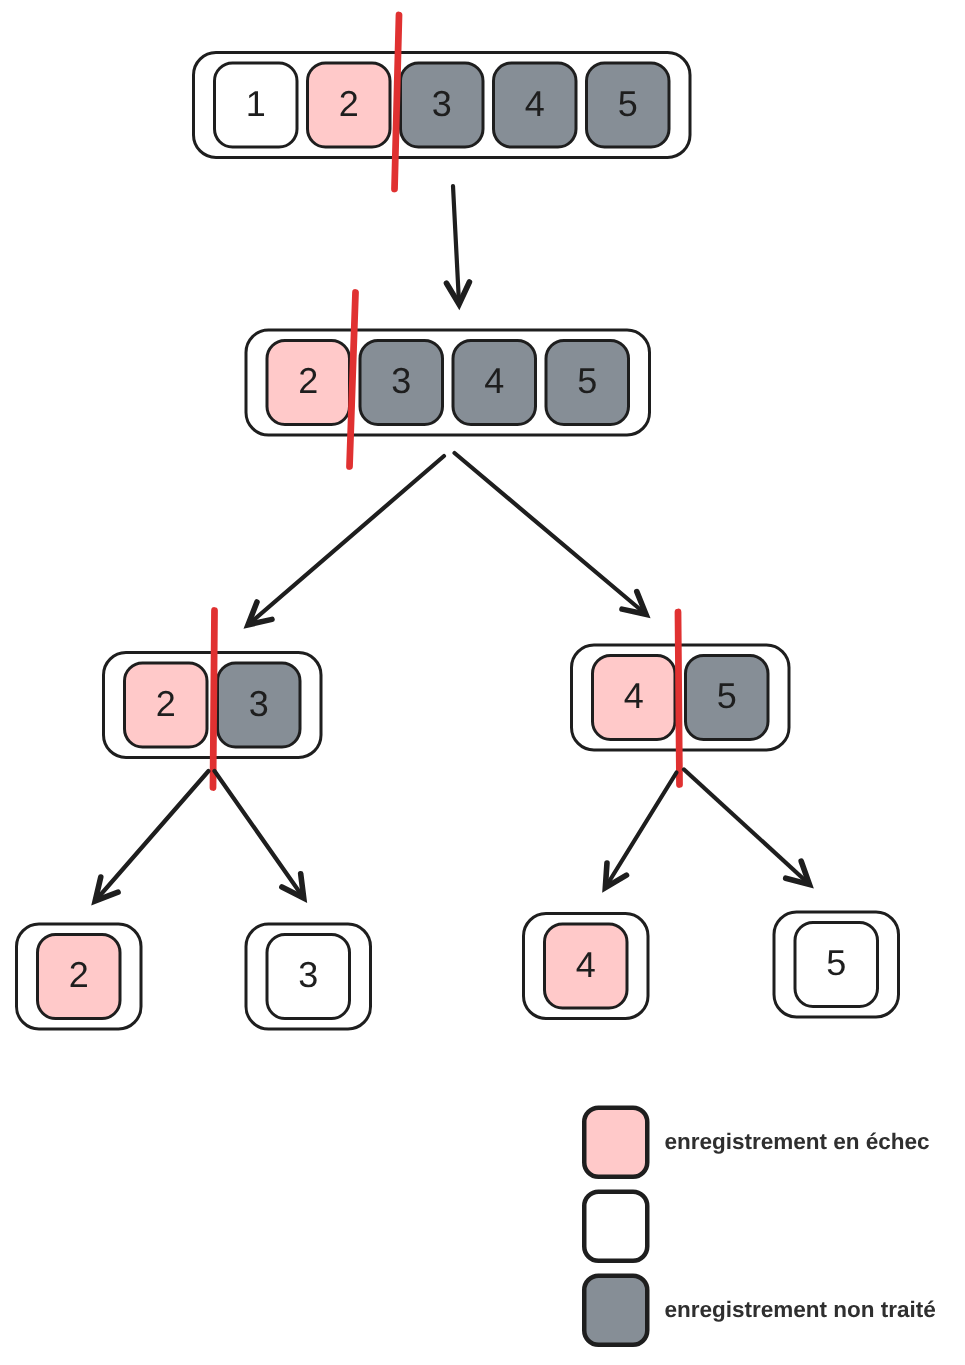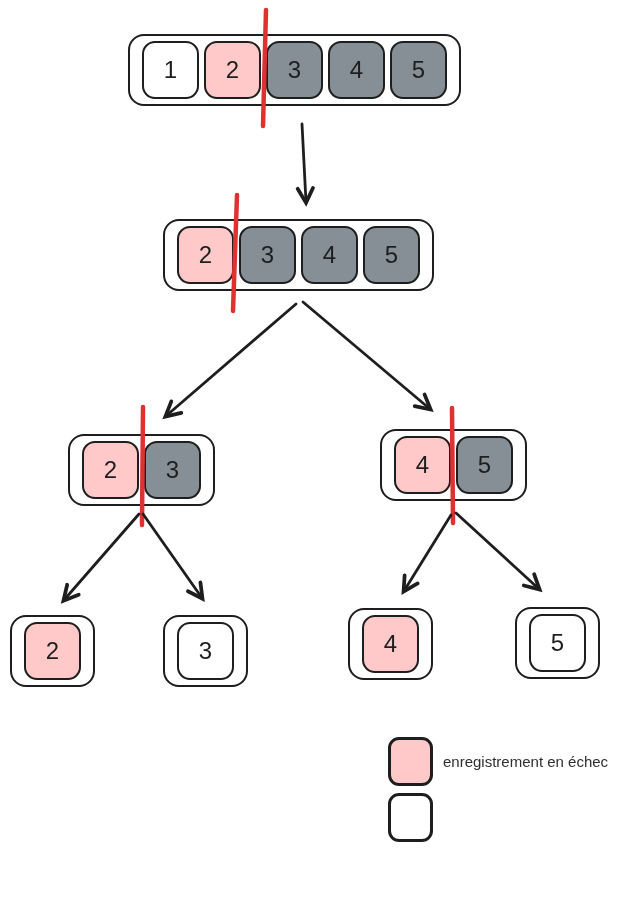--- a/index.html
+++ b/index.html
@@ -48,21 +48,21 @@
     display:flex; flex-direction:column; gap:6px;
   }
   .legend-row { display:flex; align-items:center; gap:10px; height:50px; }
   .legend-swatch {
     width:45px; height:49px; border:3px solid #1e1e1e; border-radius:11px;
     box-sizing:border-box; background:#ffffff;
   }
   .legend-swatch[data-status="failure"]   { background:#ffc9c9; }
   .legend-swatch[data-status="success"]   { background:#ffffff; }
   .legend-swatch[data-status="untreated"] { background:#868e96; }
-  .legend-label { font-size:15px; color:#2f2f2f; white-space:nowrap; }
+  .legend-label { font-size:15px; color:#2f2f2f; white-space:nowrap;font-weight:bold; }
 </style>
 </head>
 <body>
 
 <div class="canvas">
 
   <div class="batch" id="batch-l1">
     <div class="cell" data-status="success">1</div>
     <div class="cell" data-status="failure">2</div>
     <div class="cell" data-status="untreated">3</div>
@@ -101,20 +101,24 @@
   </div>
 
   <div class="legend">
     <div class="legend-row">
       <div class="legend-swatch" data-status="failure"></div>
       <span class="legend-label">enregistrement en échec</span>
     </div>
     <div class="legend-row">
       <div class="legend-swatch" data-status="success"></div>
     </div>
+    <div class="legend-row">
+      <div class="legend-swatch" data-status="untreated"></div>
+      <span class="legend-label">enregistrement non traité</span>
+    </div>
   </div>
 
   <svg class="overlay" viewBox="0 0 643 910">
     <defs>
       <marker id="ah" viewBox="0 0 14 14" refX="11" refY="7" markerWidth="8.5" markerHeight="8.5" orient="auto-start-reverse">
         <path d="M3,2.5 L11.5,7 L3,11.5" fill="none" stroke="#1e1e1e" stroke-width="2.2" stroke-linecap="round"></path>
       </marker>
     </defs>
 
     <line class="splitline" x1="266" y1="10" x2="263" y2="126"></line>

